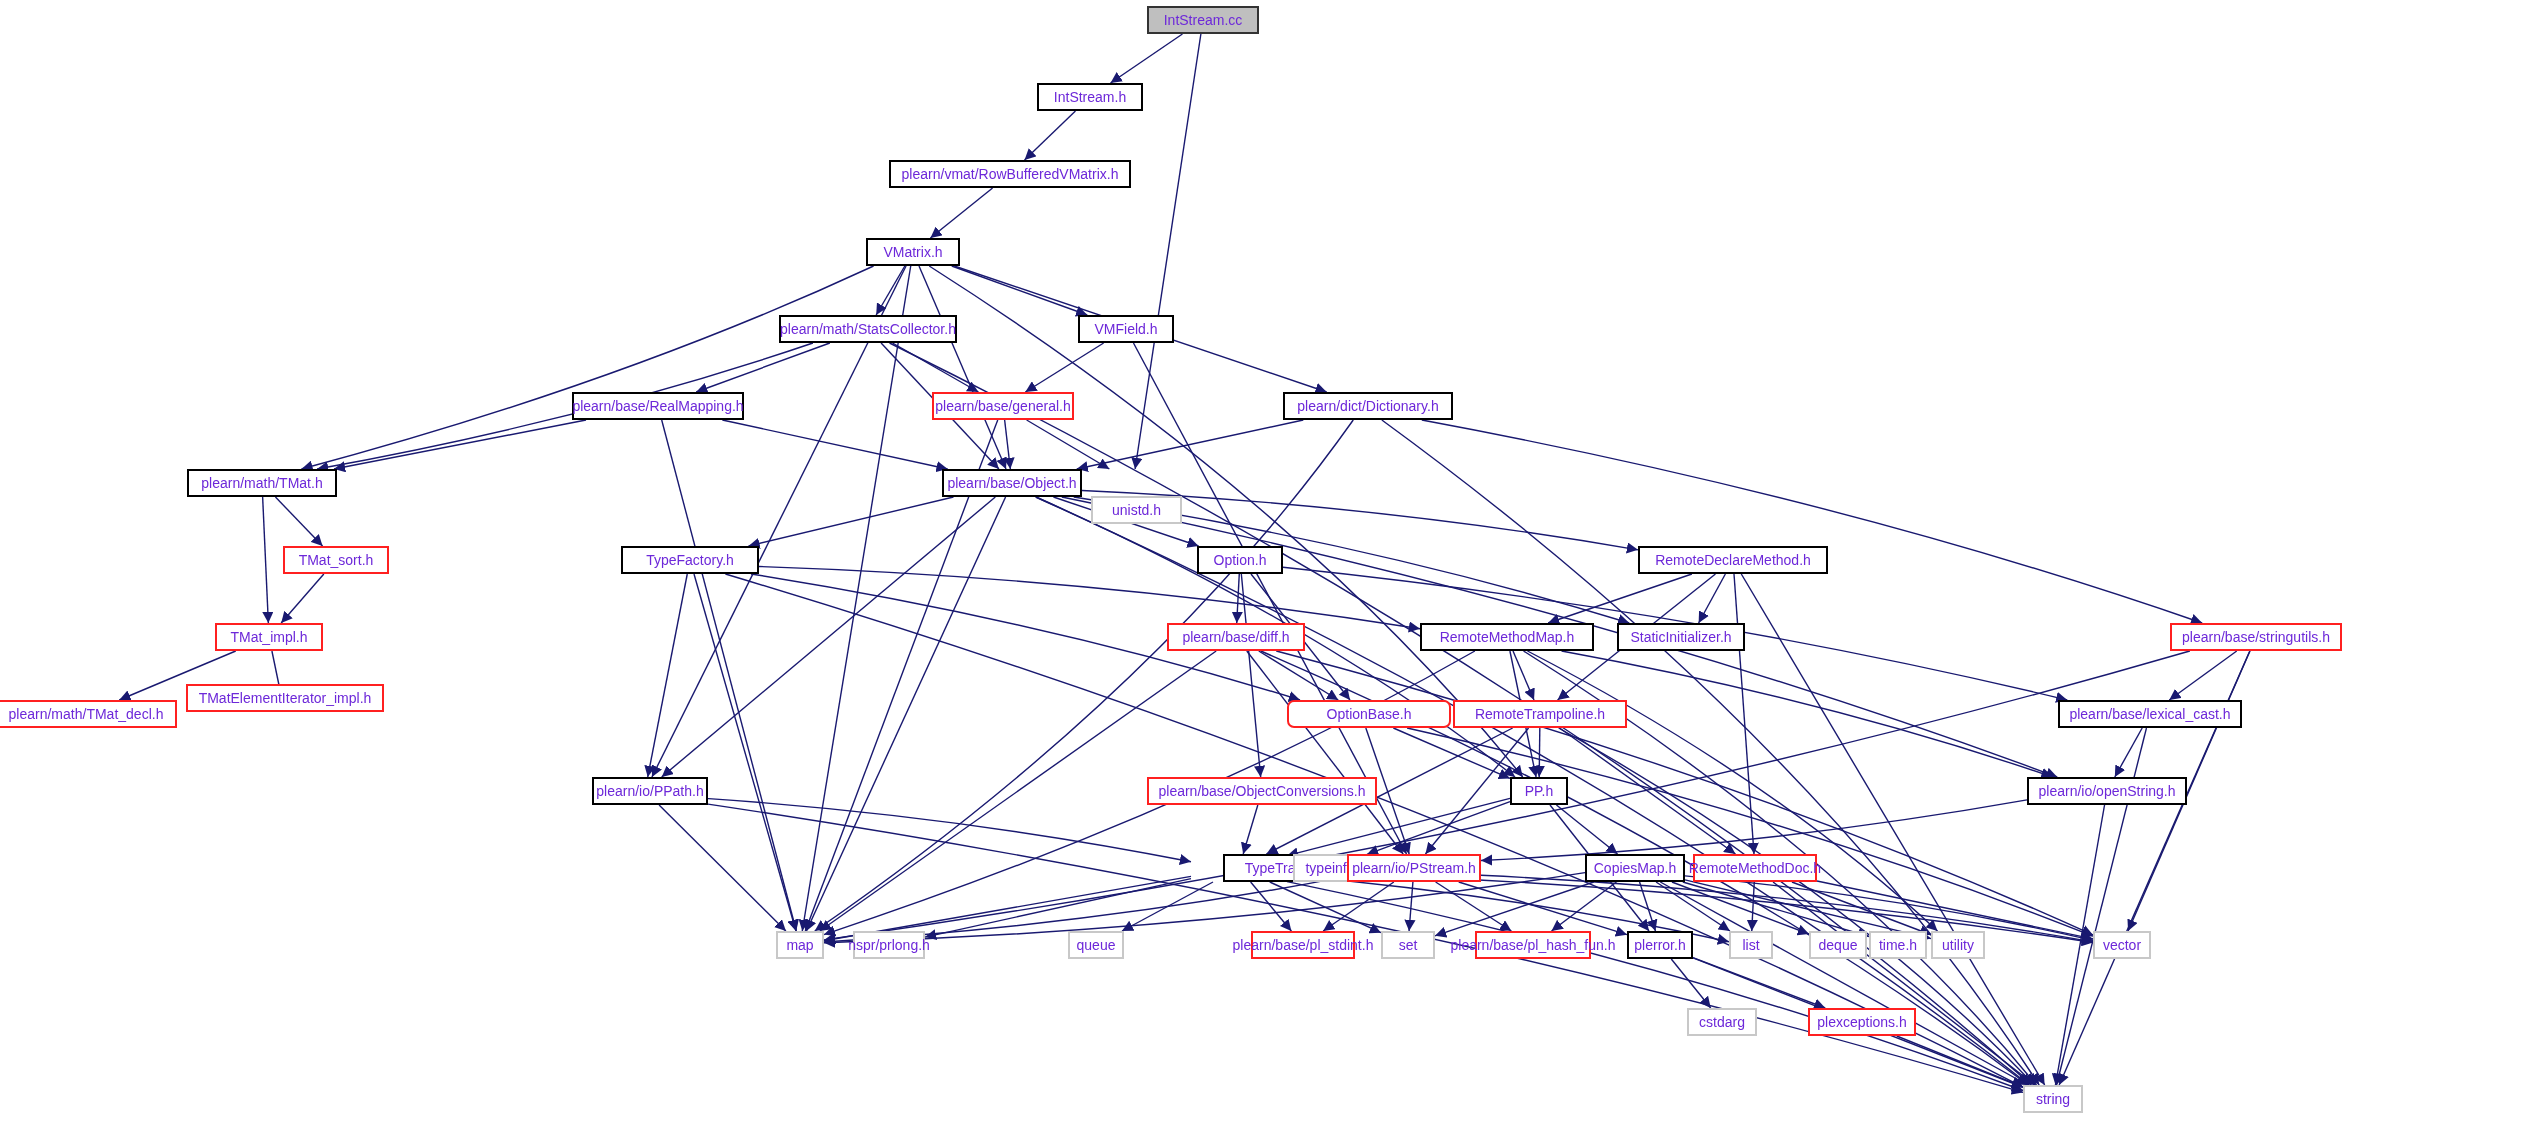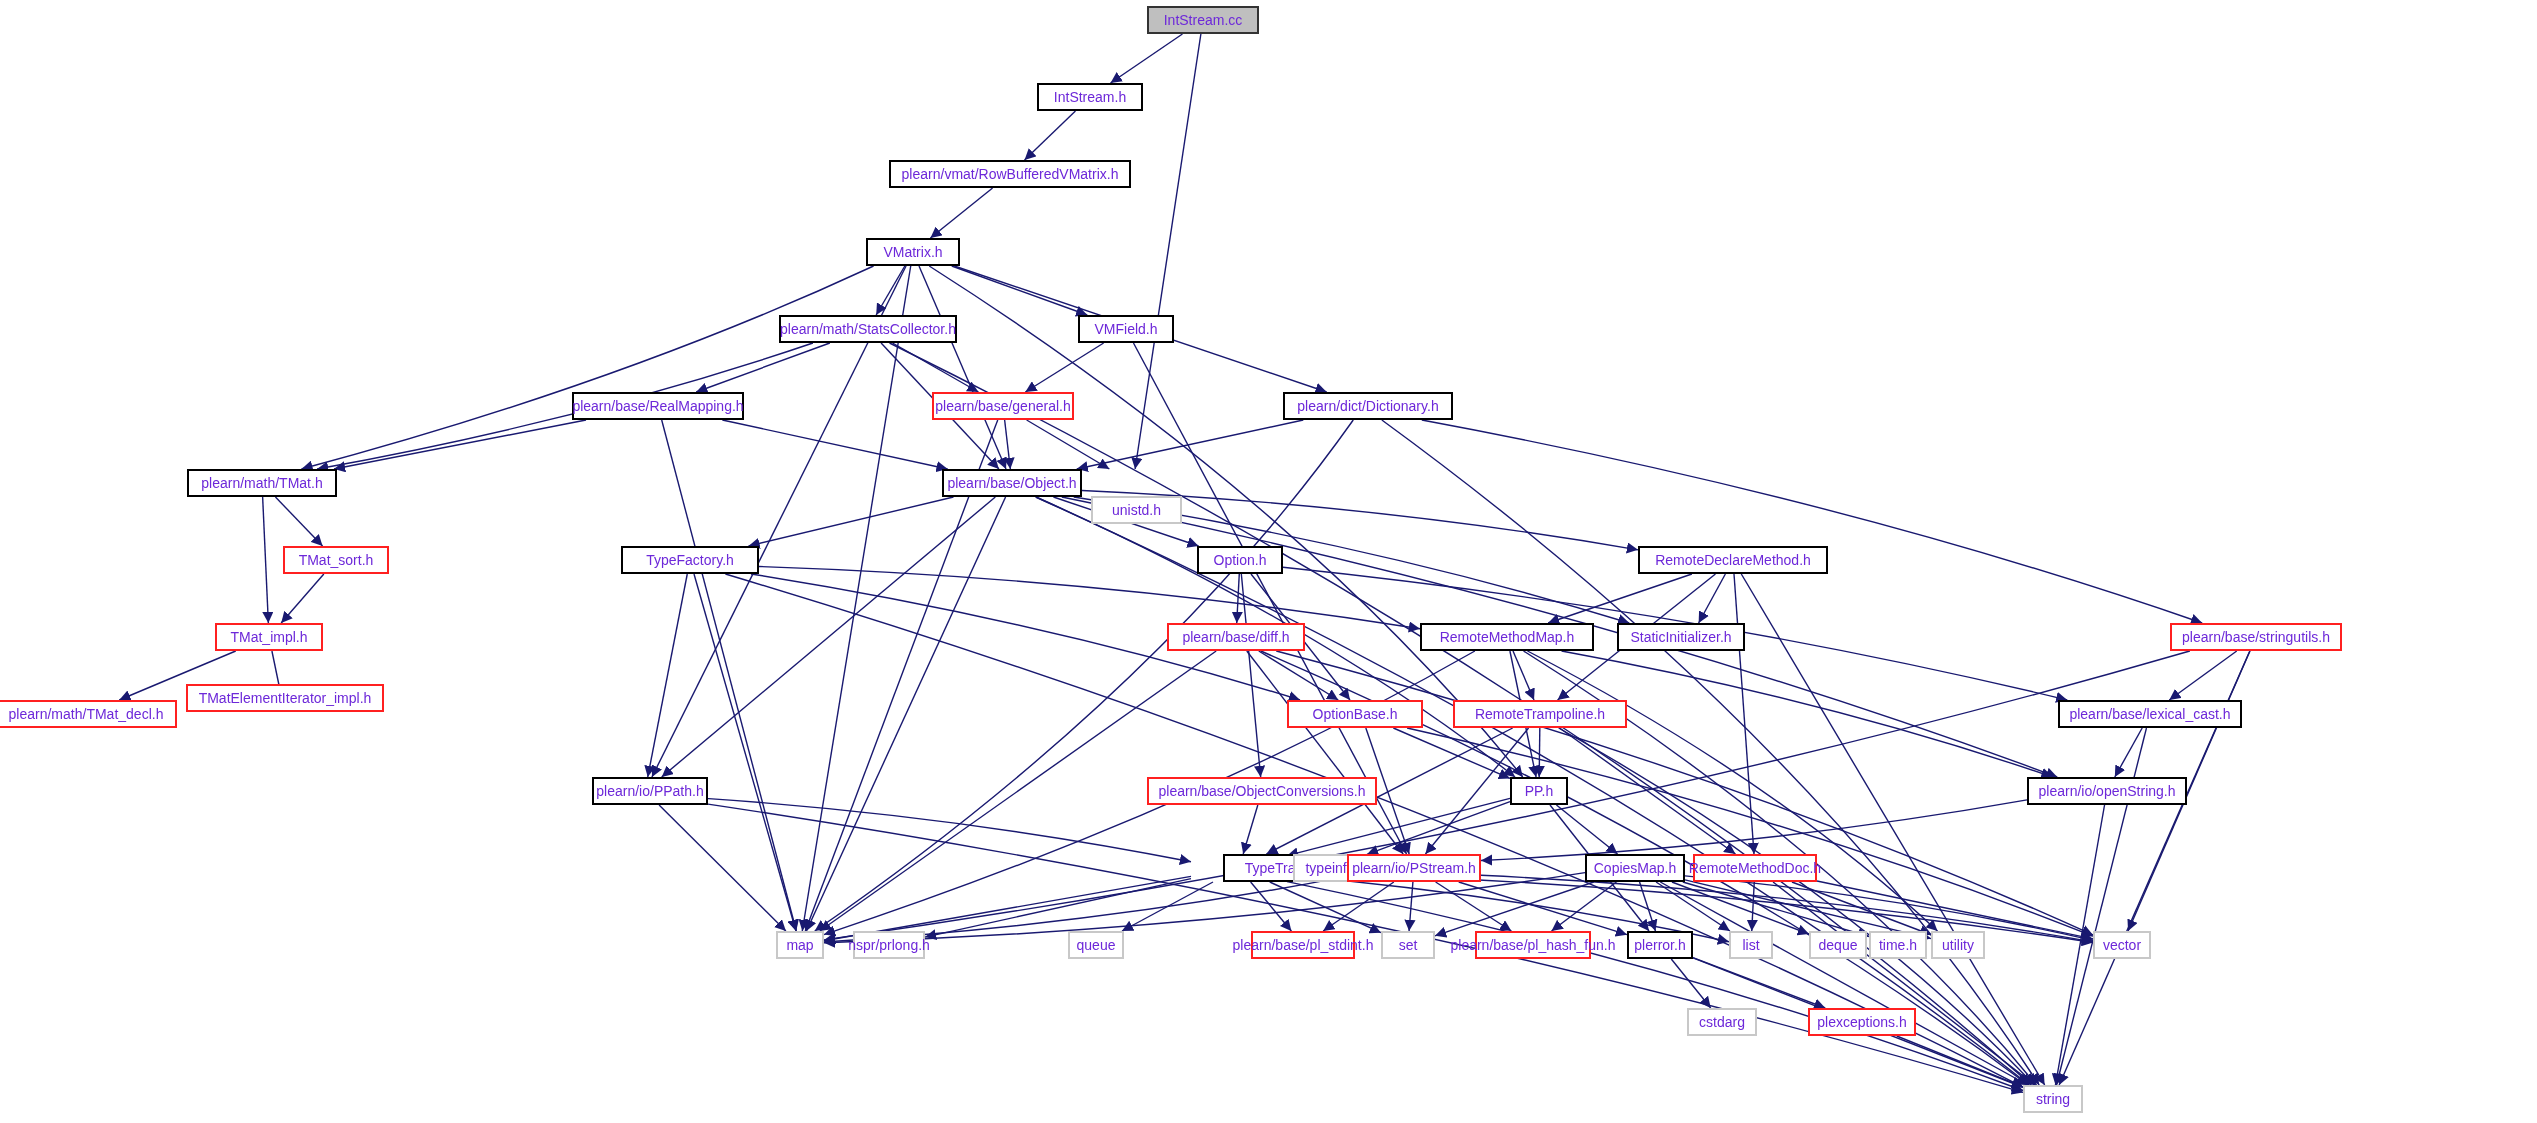--- a/index.html
+++ b/index.html
@@ -166,21 +166,21 @@
     <div class="node" style="left: 621px; top: 546px; width: 138px;">TypeFactory.h</div>
     <div class="node" style="left: 1197px; top: 546px; width: 86px;">Option.h</div>
     <div class="node" style="left: 1638px; top: 546px; width: 190px;">RemoteDeclareMethod.h</div>
     <div class="node red" style="left: 2170px; top: 623px; width: 172px;">plearn/base/stringutils.h</div>
     <div class="node red" style="left: 215px; top: 623px; width: 108px;">TMat_impl.h</div>
     <div class="node red" style="left: 1167px; top: 623px; width: 138px;">plearn/base/diff.h</div>
     <div class="node" style="left: 1420px; top: 623px; width: 174px;">RemoteMethodMap.h</div>
     <div class="node" style="left: 1617px; top: 623px; width: 128px;">StaticInitializer.h</div>
     <div class="node red" style="left: -5px; top: 700px; width: 182px;">plearn/math/TMat_decl.h</div>
     <div class="node red" style="left: 186px; top: 684px; width: 198px;">TMatElementIterator_impl.h</div>
-    <div class="node red" style="left: 1287px; top: 700px; width: 136px;">OptionBase.h</div>
+    <div class="node red" style="left: 1287px; top: 700px; width: 164px; border-radius: 7px;">OptionBase.h</div>
     <div class="node red" style="left: 1453px; top: 700px; width: 174px;">RemoteTrampoline.h</div>
     <div class="node" style="left: 2058px; top: 700px; width: 184px;">plearn/base/lexical_cast.h</div>
     <div class="node" style="left: 592px; top: 777px; width: 116px;">plearn/io/PPath.h</div>
     <div class="node red" style="left: 1147px; top: 777px; width: 230px;">plearn/base/ObjectConversions.h</div>
     <div class="node" style="left: 1510px; top: 777px; width: 58px;">PP.h</div>
     <div class="node" style="left: 2027px; top: 777px; width: 160px;">plearn/io/openString.h</div>
     <div class="node" style="left: 1223px; top: 854px; width: 120px;">TypeTraits.h</div>
     <div class="node gray" style="left: 1293px; top: 854px; width: 74px;">typeinfo</div>
     <div class="node red" style="left: 1347px; top: 854px; width: 134px;">plearn/io/PStream.h</div>
     <div class="node" style="left: 1585px; top: 854px; width: 100px;">CopiesMap.h</div>

